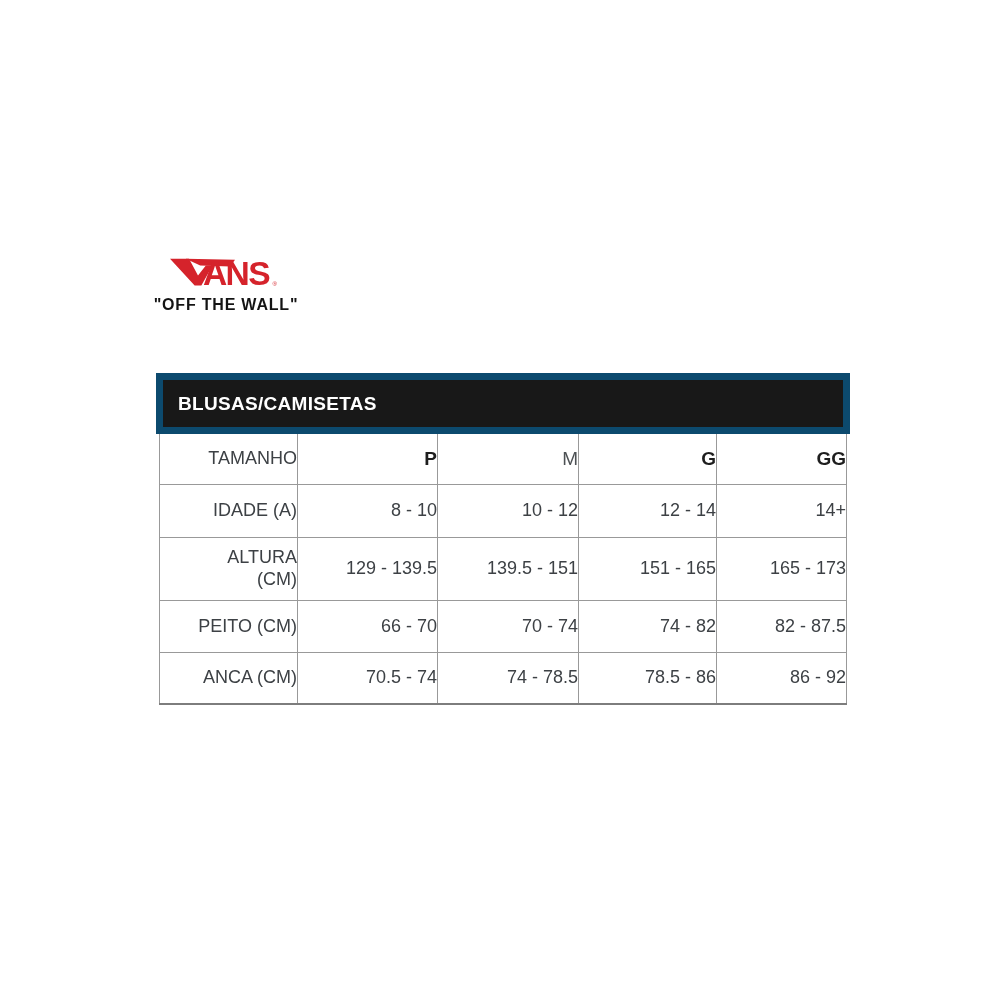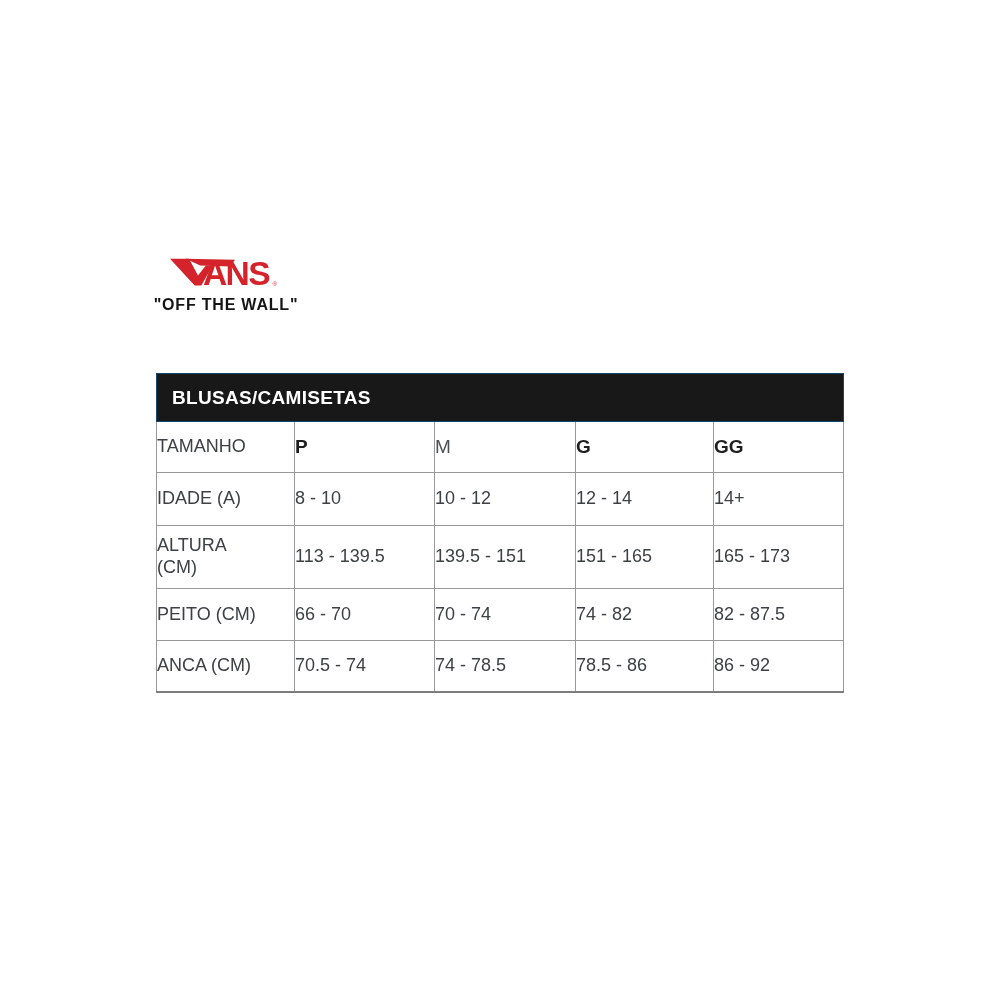--- a/index.html
+++ b/index.html
@@ -38,32 +38,32 @@
     position: absolute;
     left: 156px; top: 373px;
     width: 687px;
     border-collapse: collapse;
     table-layout: fixed;
     border: 1px solid #999999;
     border-bottom: 2px solid #7d7d7d;
   }
   table.size-table td {
     border: 1px solid #999999;
-    text-align: left;
+    text-align: right;
     vertical-align: middle;
     padding: 0;
     color: #3d4145;
     font-size: 18px;
     line-height: 1.22;
     background: #ffffff;
   }
   tr.title-row td {
     height: 47px;
     background: #181818;
-    border: 1px solid #0c4a6e;
+    border: 7px solid #0c4a6e;
     text-align: left;
     padding-left: 15px;
     color: #ffffff;
     font-size: 19px;
     font-weight: 700;
     letter-spacing: 0.3px;
   }
   tr.sizes-row td   { height: 50px; }
   tr.row-idade td   { height: 52px; }
   tr.row-altura td  { height: 62px; }
@@ -126,21 +126,21 @@
         <td>10 - 12</td>
         <td>12 - 14</td>
         <td>14+</td>
       </tr>
 
       <tr class="row-altura">
         <td class="row-label">
           <span class="lbl-line">ALTURA</span>
           <span class="lbl-line">(CM)</span>
         </td>
-        <td>113 - 139.5</td>
+        <td>129 - 139.5</td>
         <td>139.5 - 151</td>
         <td>151 - 165</td>
         <td>165 - 173</td>
       </tr>
 
       <tr class="row-peito">
         <td class="row-label">
           <span class="lbl-line">PEITO (CM)</span>
           <span class="lbl-line"></span>
         </td>

